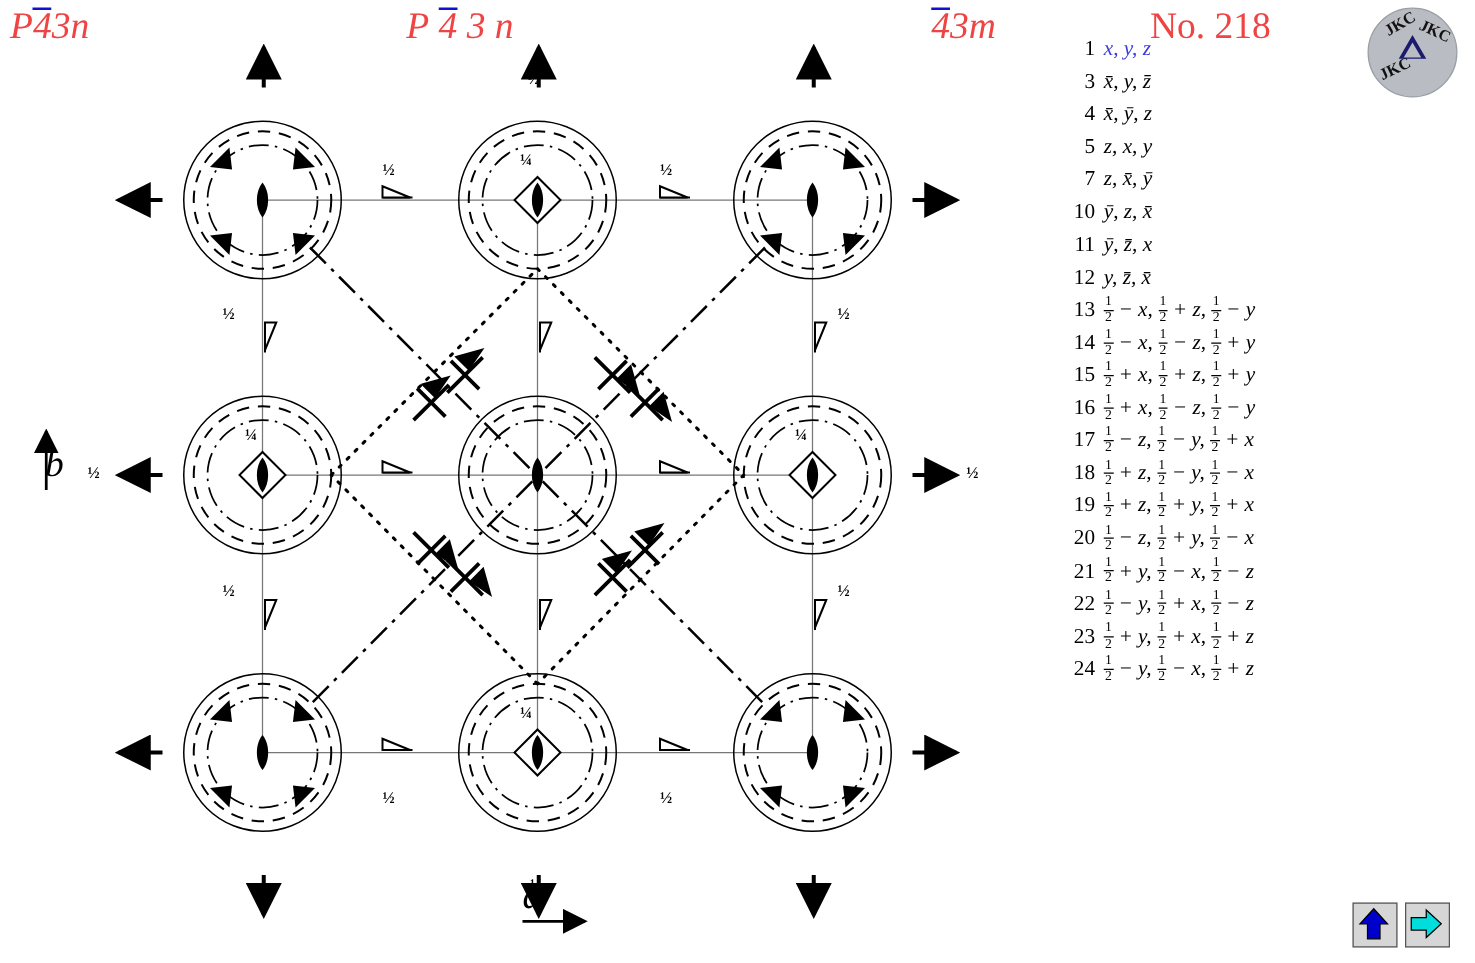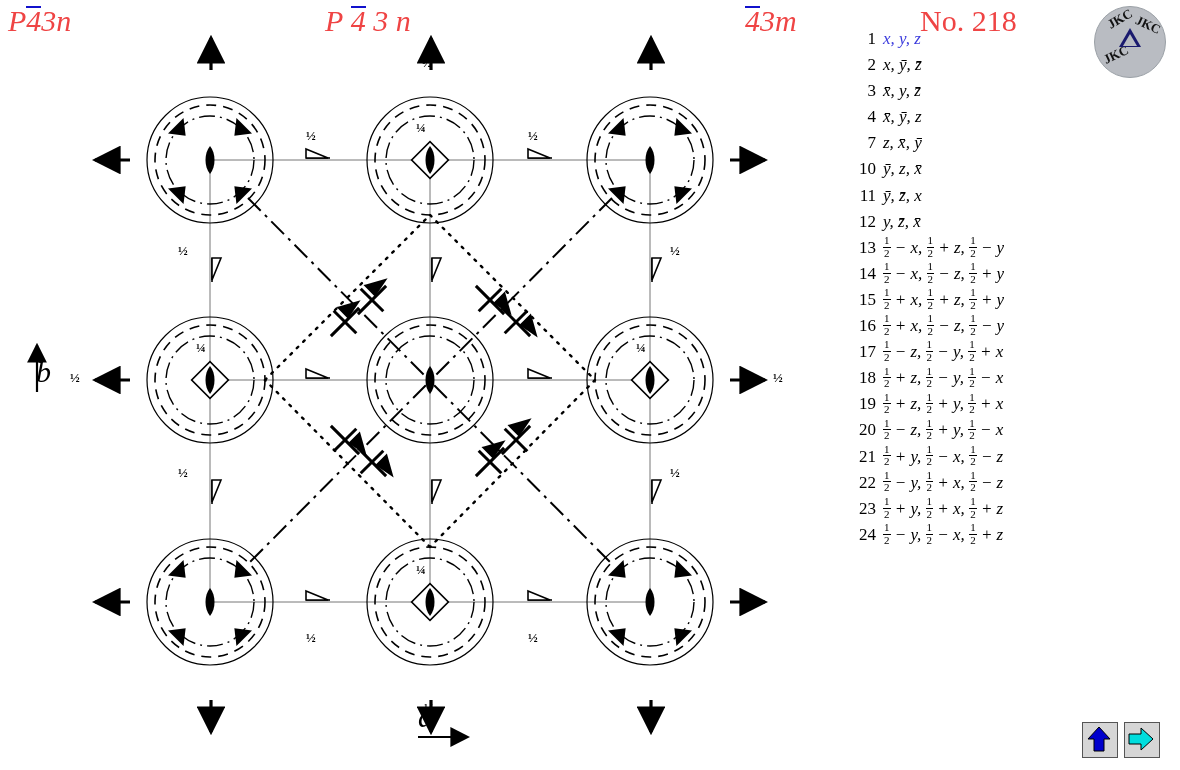--- a/index.html
+++ b/index.html
@@ -67,23 +67,23 @@
 <div id="logo">
   <span class="ltxt" style="left:12px;top:4px;transform:rotate(-30deg);">JKC</span>
   <span class="ltxt" style="left:40px;top:10px;transform:rotate(25deg);">JKC</span>
   <span class="ltxt" style="left:8px;top:40px;transform:rotate(-25deg);">JKC</span>
   <span class="tri"></span>
   <span class="tri2"></span>
 </div>
 
 <div id="ops">
     <div class="oprow first"><span class="opnum">1</span><span class="opbody">x, y, z</span></div>
-    <div class="oprow"><span class="opnum">2</span><span class="opbody">x, ȳ, z̄</span></div>
     <div class="oprow"><span class="opnum">3</span><span class="opbody">x̄, y, z̄</span></div>
     <div class="oprow"><span class="opnum">4</span><span class="opbody">x̄, ȳ, z</span></div>
+    <div class="oprow"><span class="opnum">5</span><span class="opbody">z, x, y</span></div>
     <div class="oprow"><span class="opnum">7</span><span class="opbody">z, x̄, ȳ</span></div>
     <div class="oprow"><span class="opnum">10</span><span class="opbody">ȳ, z, x̄</span></div>
     <div class="oprow"><span class="opnum">11</span><span class="opbody">ȳ, z̄, x</span></div>
     <div class="oprow"><span class="opnum">12</span><span class="opbody">y, z̄, x̄</span></div>
     <div class="oprow"><span class="opnum">13</span><span class="opbody"><span class="frac"><i>1</i><b>2</b></span> − x, <span class="frac"><i>1</i><b>2</b></span> + z, <span class="frac"><i>1</i><b>2</b></span> − y</span></div>
     <div class="oprow"><span class="opnum">14</span><span class="opbody"><span class="frac"><i>1</i><b>2</b></span> − x, <span class="frac"><i>1</i><b>2</b></span> − z, <span class="frac"><i>1</i><b>2</b></span> + y</span></div>
     <div class="oprow"><span class="opnum">15</span><span class="opbody"><span class="frac"><i>1</i><b>2</b></span> + x, <span class="frac"><i>1</i><b>2</b></span> + z, <span class="frac"><i>1</i><b>2</b></span> + y</span></div>
     <div class="oprow"><span class="opnum">16</span><span class="opbody"><span class="frac"><i>1</i><b>2</b></span> + x, <span class="frac"><i>1</i><b>2</b></span> − z, <span class="frac"><i>1</i><b>2</b></span> − y</span></div>
     <div class="oprow"><span class="opnum">17</span><span class="opbody"><span class="frac"><i>1</i><b>2</b></span> − z, <span class="frac"><i>1</i><b>2</b></span> − y, <span class="frac"><i>1</i><b>2</b></span> + x</span></div>
     <div class="oprow"><span class="opnum">18</span><span class="opbody"><span class="frac"><i>1</i><b>2</b></span> + z, <span class="frac"><i>1</i><b>2</b></span> − y, <span class="frac"><i>1</i><b>2</b></span> − x</span></div>

